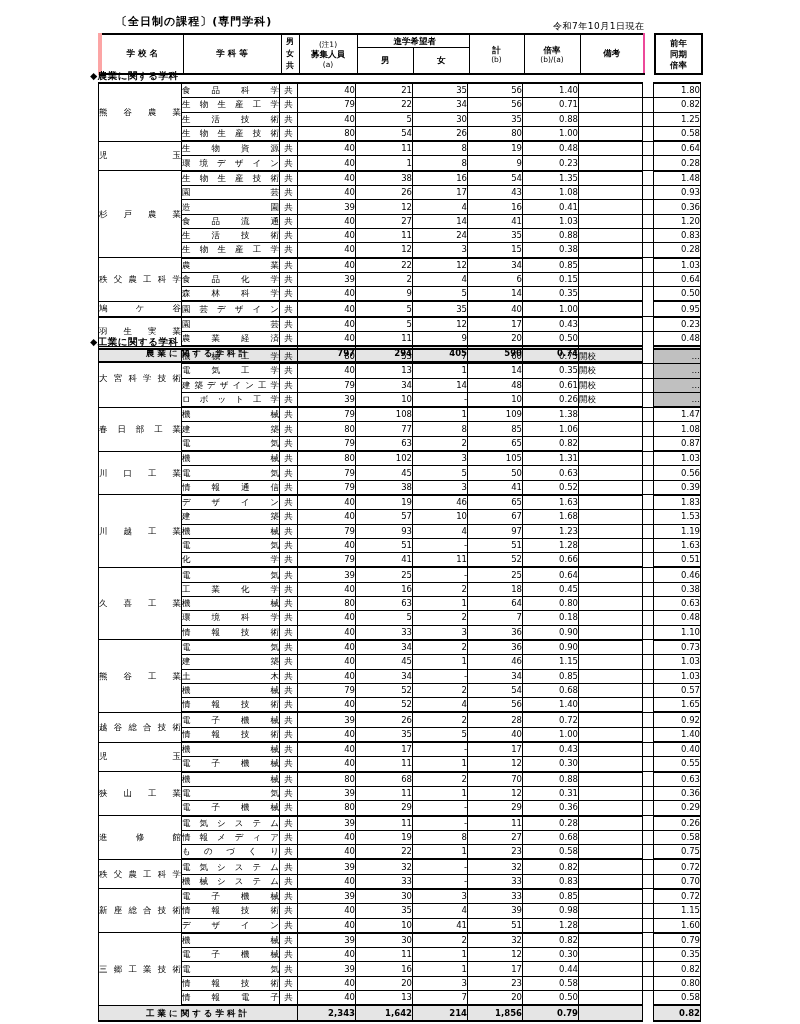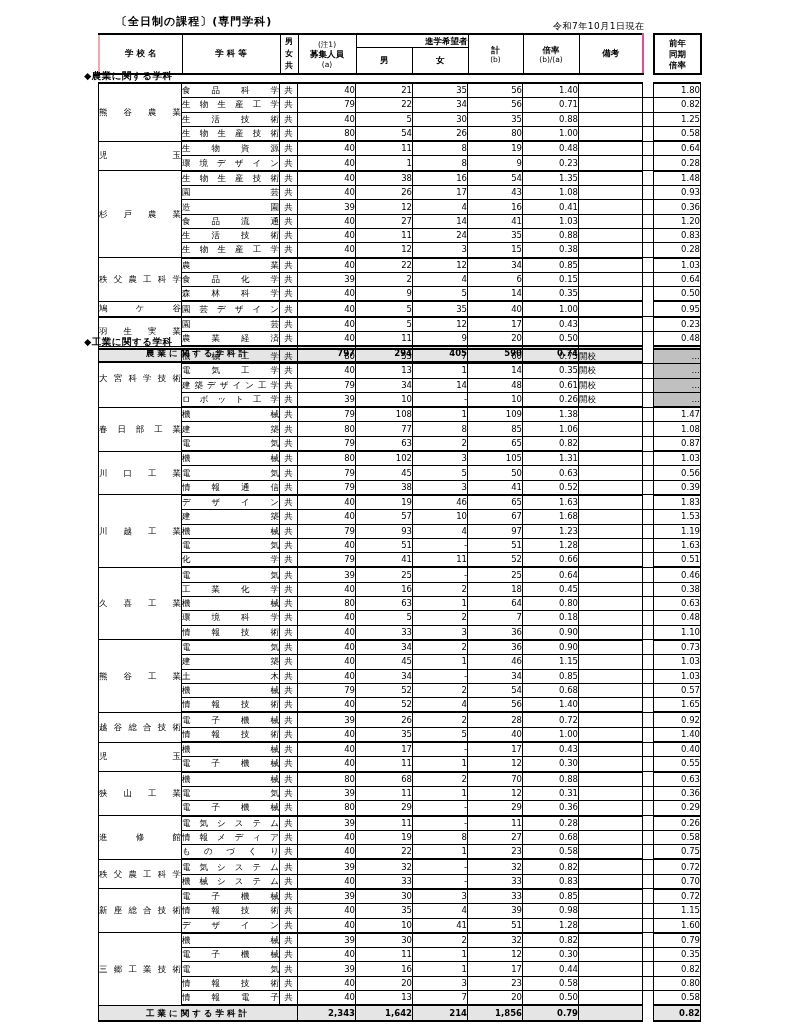--- a/index.html
+++ b/index.html
@@ -1,20 +1,20 @@
 <!DOCTYPE html>
 <html><head>
 <meta charset="utf-8">
 <style>
   html,body{margin:0;padding:0;background:#fff;}
   .doc{position:relative;width:800px;height:1024px;background:#fff;color:#000;
        font-family:"DejaVu Sans","Liberation Sans",sans-serif;overflow:hidden;}
   .title{position:absolute;left:116px;top:14px;font-size:11px;font-weight:bold;letter-spacing:1px;}
   .date{position:absolute;left:553px;top:20px;font-size:9px;font-weight:400;letter-spacing:0.5px;}
-  .section-label{position:absolute;left:84px;font-size:9.5px;font-weight:bold;letter-spacing:0.5px;}
+  .section-label{position:absolute;left:90px;font-size:9.5px;font-weight:bold;letter-spacing:0.5px;}
 
   table.grid{position:absolute;border-collapse:collapse;table-layout:fixed;}
   .grid td,.grid th{padding:0;vertical-align:middle;overflow:hidden;white-space:nowrap;}
   .grid td{border:1px solid #000;height:13.3px;font-size:8.5px;line-height:11px;}
 
   
   .c-school{border-left:2px solid #000;border-bottom:2px solid #000;padding:0 7px;font-size:8.5px;}
   .c-dept{padding:0 5px;}
   .jtxt{text-align:justify;text-align-last:justify;text-justify:inter-character;}
   .c-g{text-align:center;font-size:8px;}
@@ -30,29 +30,29 @@
   .grid tbody tr:first-child td.c-spacer{border:none;border-top:none;}
   .blk-end td{border-bottom:2px solid #000;}
   .blk-end td.c-spacer{border:none;}
   .total td{background:#e5e5e5;font-weight:bold;}
   .total td.c-spacer{background:transparent;border:none;}
   .c-tlabel{border-left:2px solid #000;text-align:center;letter-spacing:3px;font-size:8.5px;}
 
   
   .hdr th{border:1px solid #000;border-top:2px solid #000;border-bottom:2px solid #000;
           height:38px;font-size:8.5px;font-weight:bold;text-align:center;}
-  .hdr th:first-child{border-left:2px solid #fca5a5;margin-top:20px;}
+  .hdr th:first-child{border-left:4px solid #fca5a5;margin-top:20px;}
   .hdr .h-rem{border-right:2px solid #ec4899;}
   .hdr .h-spacer{border:none;}
   .hdr .h-prev{border:2px solid #000;}
   .hdr .small{font-size:7.5px;font-weight:normal;line-height:9px;}
   .stack3 div{line-height:12px;font-size:8px;}
   .h-cap div{line-height:11px;}
   .grp{padding:0;}
-  .grp-top{height:12px;line-height:12px;border-bottom:1px solid #000;text-align:right;}
+  .grp-top{height:12px;line-height:12px;border-bottom:1px solid #000;text-align:left;padding-left:36px;}
   .grp-bot{display:flex;height:25px;}
   .grp-bot div{line-height:24px;text-align:center;}
   .gm{width:50%;border-right:1px solid #000;}
   .gf{flex:1;}
   .h-bot{vertical-align:bottom;padding-bottom:3px;}
   .h-bot div{line-height:10px;}
   .h-prev div{line-height:11px;font-size:8.5px;}
 </style>
 </head>
 <body>

